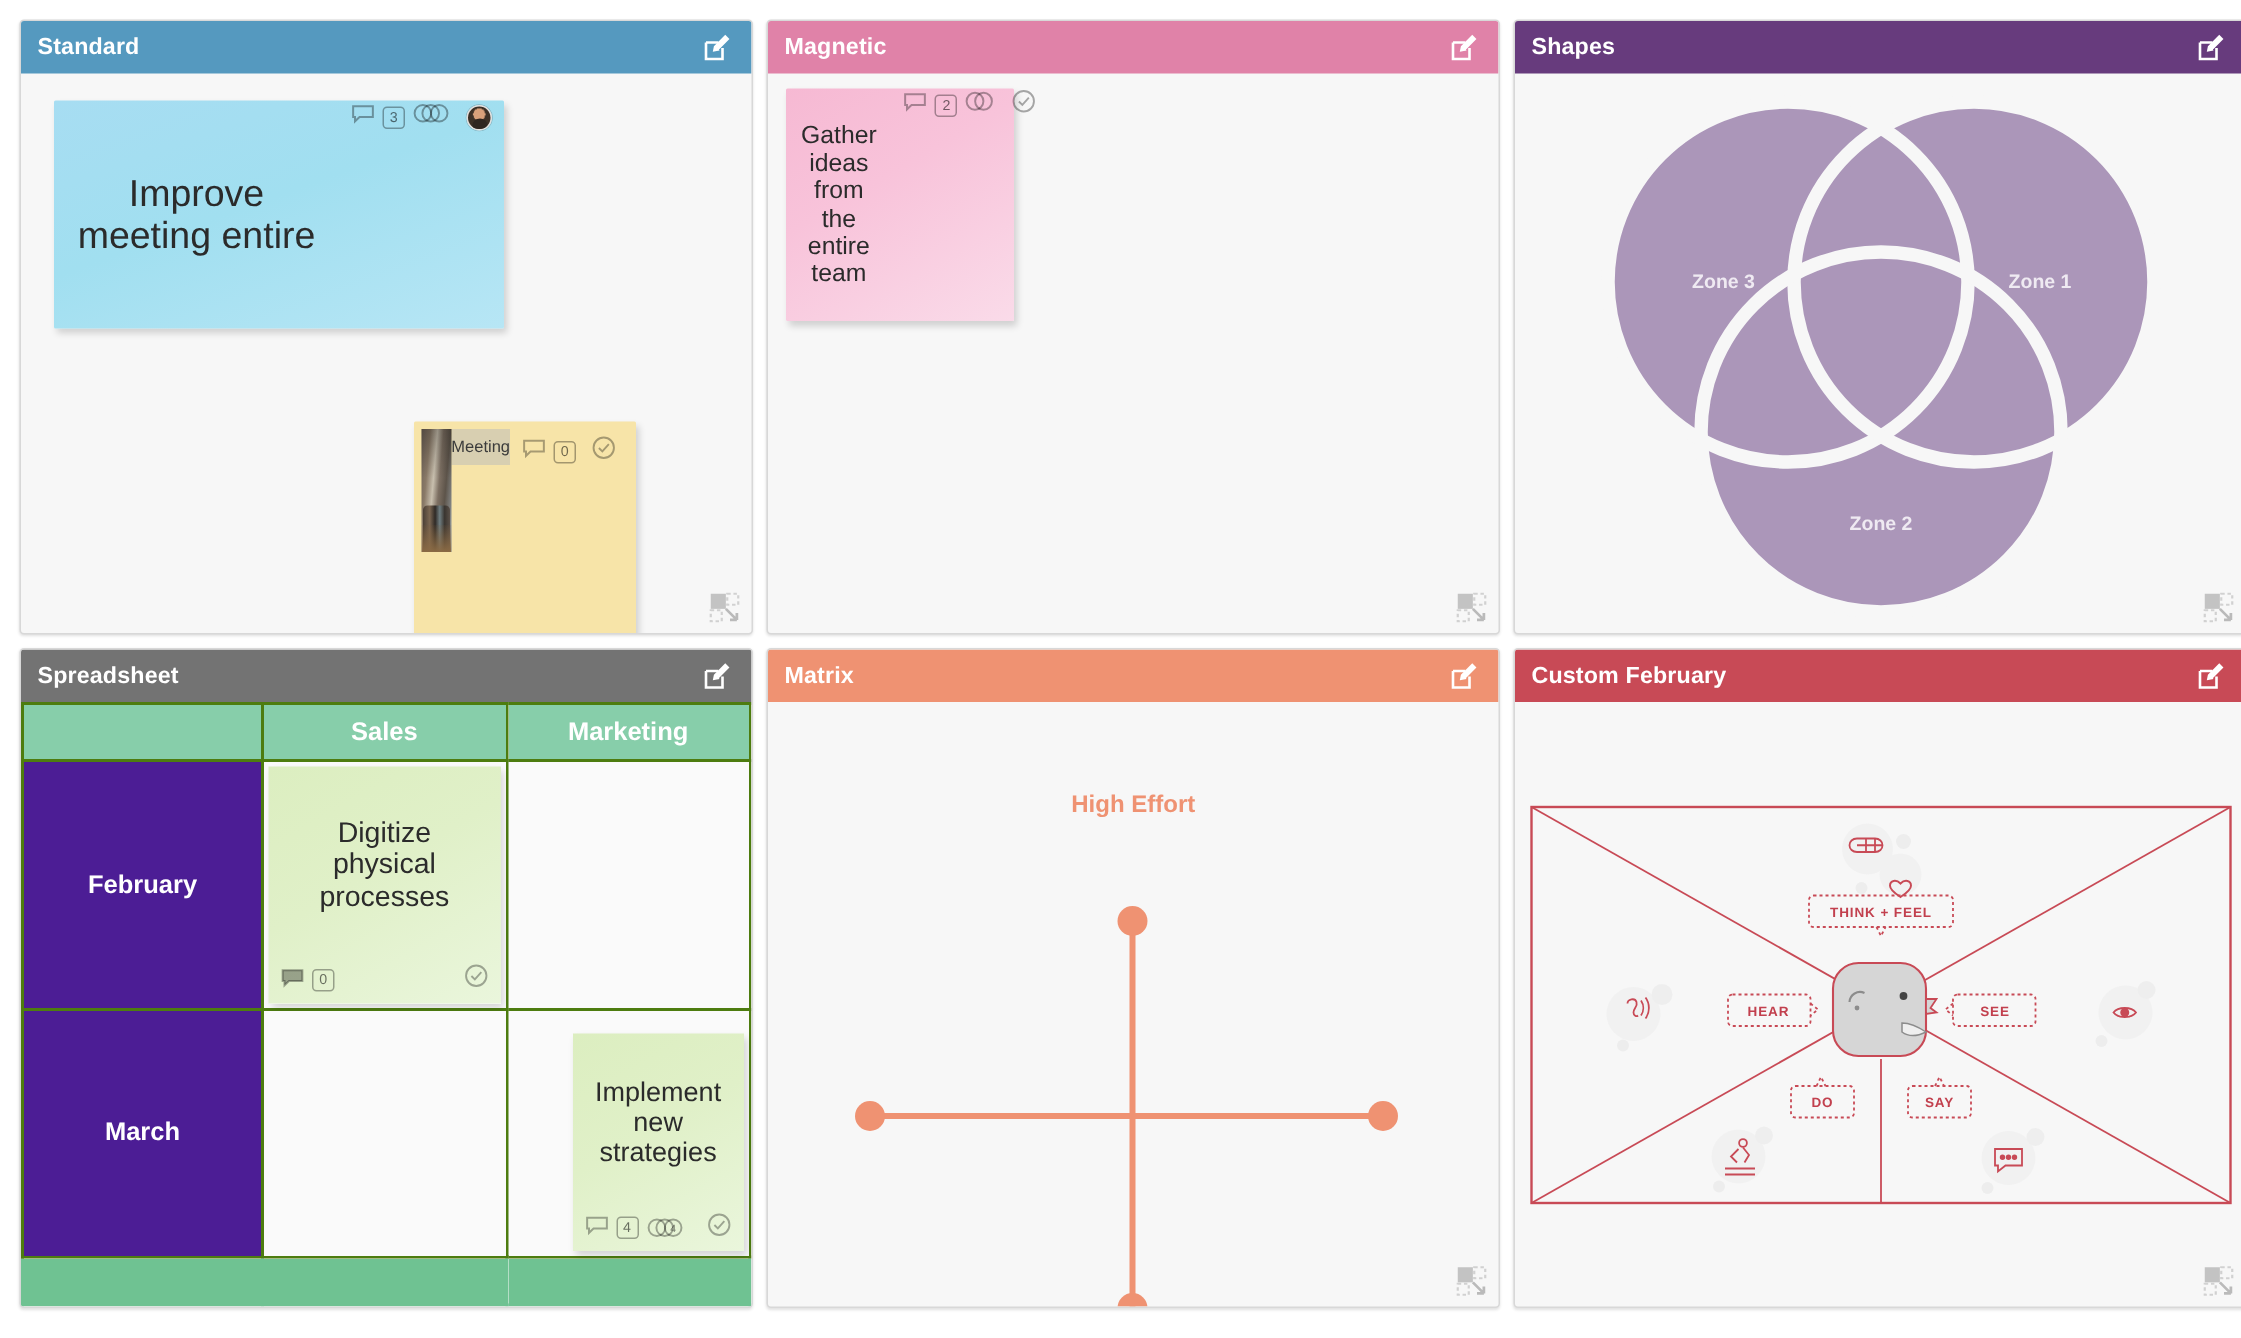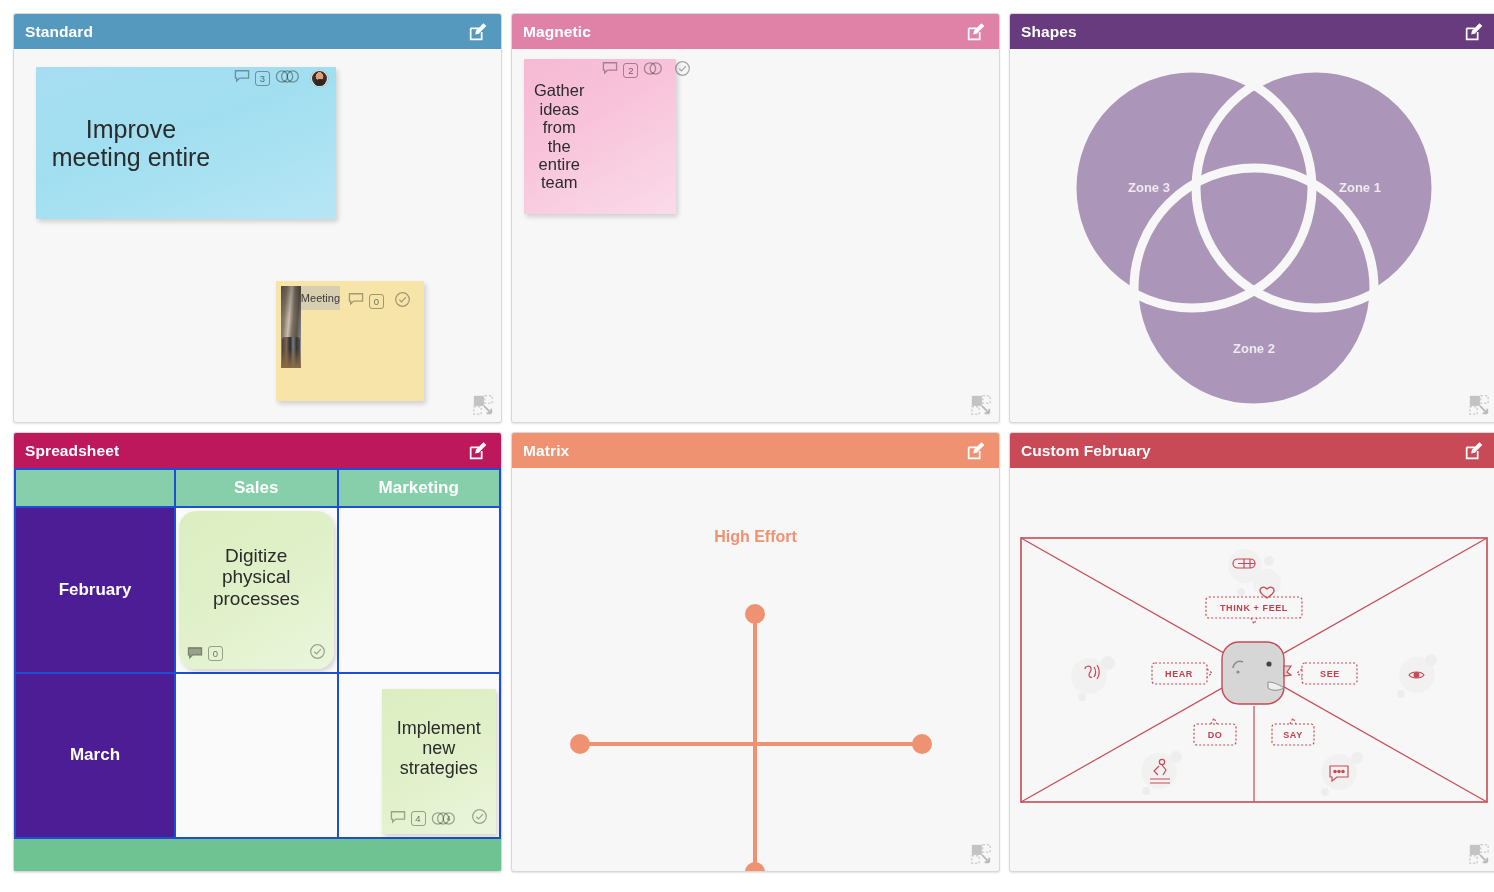--- a/index.html
+++ b/index.html
@@ -97,21 +97,21 @@
   }
   .avatar::after {
     content: ""; position: absolute; left: 50%; top: 54%;
     transform: translateX(-50%);
     width: 10px; height: 9px; border-radius: 50% 50% 45% 45%;
     background: #2f2620;
   }
 
   
   #card-meeting {
-    left: 262px; top: 232px; width: 148px; height: 120px;
+    left: 262px; top: 232px; width: 148px; height: 152px;
     background: #f7e4a8;
     padding: 5px 5px 0 5px;
   }
   .photo {
     width: 100%; height: 82px;
     background:
       linear-gradient(180deg, rgba(0,0,0,.25), rgba(0,0,0,0) 40%),
       linear-gradient(95deg,#6d6157 0%,#8a7a68 22%,#c8bfae 40%,#7d7063 55%,#5d544a 72%,#9aa3a8 100%);
     position: relative; overflow: hidden;
   }
@@ -131,27 +131,27 @@
   }
 
   
   .card-pink { background: linear-gradient(150deg,#f6b9d3 0%, #f8c3da 40%, #fadbe9 100%); }
   #card-gather { left: 12px; top: 10px; width: 152px; height: 155px; }
   #card-stay  { left: 176px; top: 10px; width: 152px; height: 155px; }
   .card-pink .card-text { font-size: 16.5px; }
 
   
   .card-green { background: linear-gradient(150deg,#dceec0 0%, #e0f0c8 45%, #eaf6dc 100%); }
-  #card-digitize { font-size: 19px; border-radius: 17px; }
+  #card-digitize { font-size: 19px; }
   #card-implement { font-size: 18px; margin-left: 40px; }
 
   
   .sheet { width: 100%; height: 100%; border-collapse: collapse; table-layout: fixed; background:#fafafa;}
   .sheet td, .sheet th {
-    border: 2px solid #1d4ed8;
+    border: 2px solid #4d7c0f;
     padding: 0;
     position: relative;
   }
   .sheet .corner { background: #87ceaa; width: 160px; }
   .sheet .colhead {
     background: #87ceaa; color: #fff; font-size: 17px; font-weight: bold;
     height: 38px; text-align: center;
   }
   .sheet .rowhead {
     background: #4c1d95; color: #fff; font-size: 17px; font-weight: bold;
@@ -334,21 +334,21 @@
           <rect x="2" y="2" width="11" height="11" fill="#a8a8a8"></rect>
           <rect x="14" y="2" width="8" height="8" fill="none" stroke="#bdbdbd" stroke-width="1.6" stroke-dasharray="2.5 2"></rect>
           <rect x="2" y="14" width="8" height="8" fill="none" stroke="#bdbdbd" stroke-width="1.6" stroke-dasharray="2.5 2"></rect>
           <path d="M13 13 21 21M21 21h-5M21 21v-5" stroke="#9a9a9a" stroke-width="2" fill="none"></path>
         </svg>
       </span>
     </div>
   </div>
 
   <div class="panel">
-    <div class="panel-header" style="background:#be185d">
+    <div class="panel-header" style="background:#737373">
       <span class="panel-title">Spreadsheet</span>
       <span class="edit-icon">
         <svg viewBox="0 0 24 24" width="22" height="22" fill="none" stroke="#fff" stroke-width="1.9">
           <path d="M4 8v12h12V12"></path>
             <path d="M4 8h9"></path>
           <path d="M12.5 13.2 20.2 5.5l-2.2-2.2-7.7 7.7-.6 3 3-.6z" fill="#fff" stroke="#fff" stroke-width="1.2"></path>
         </svg>
       </span>
     </div>
     <div class="panel-body">

